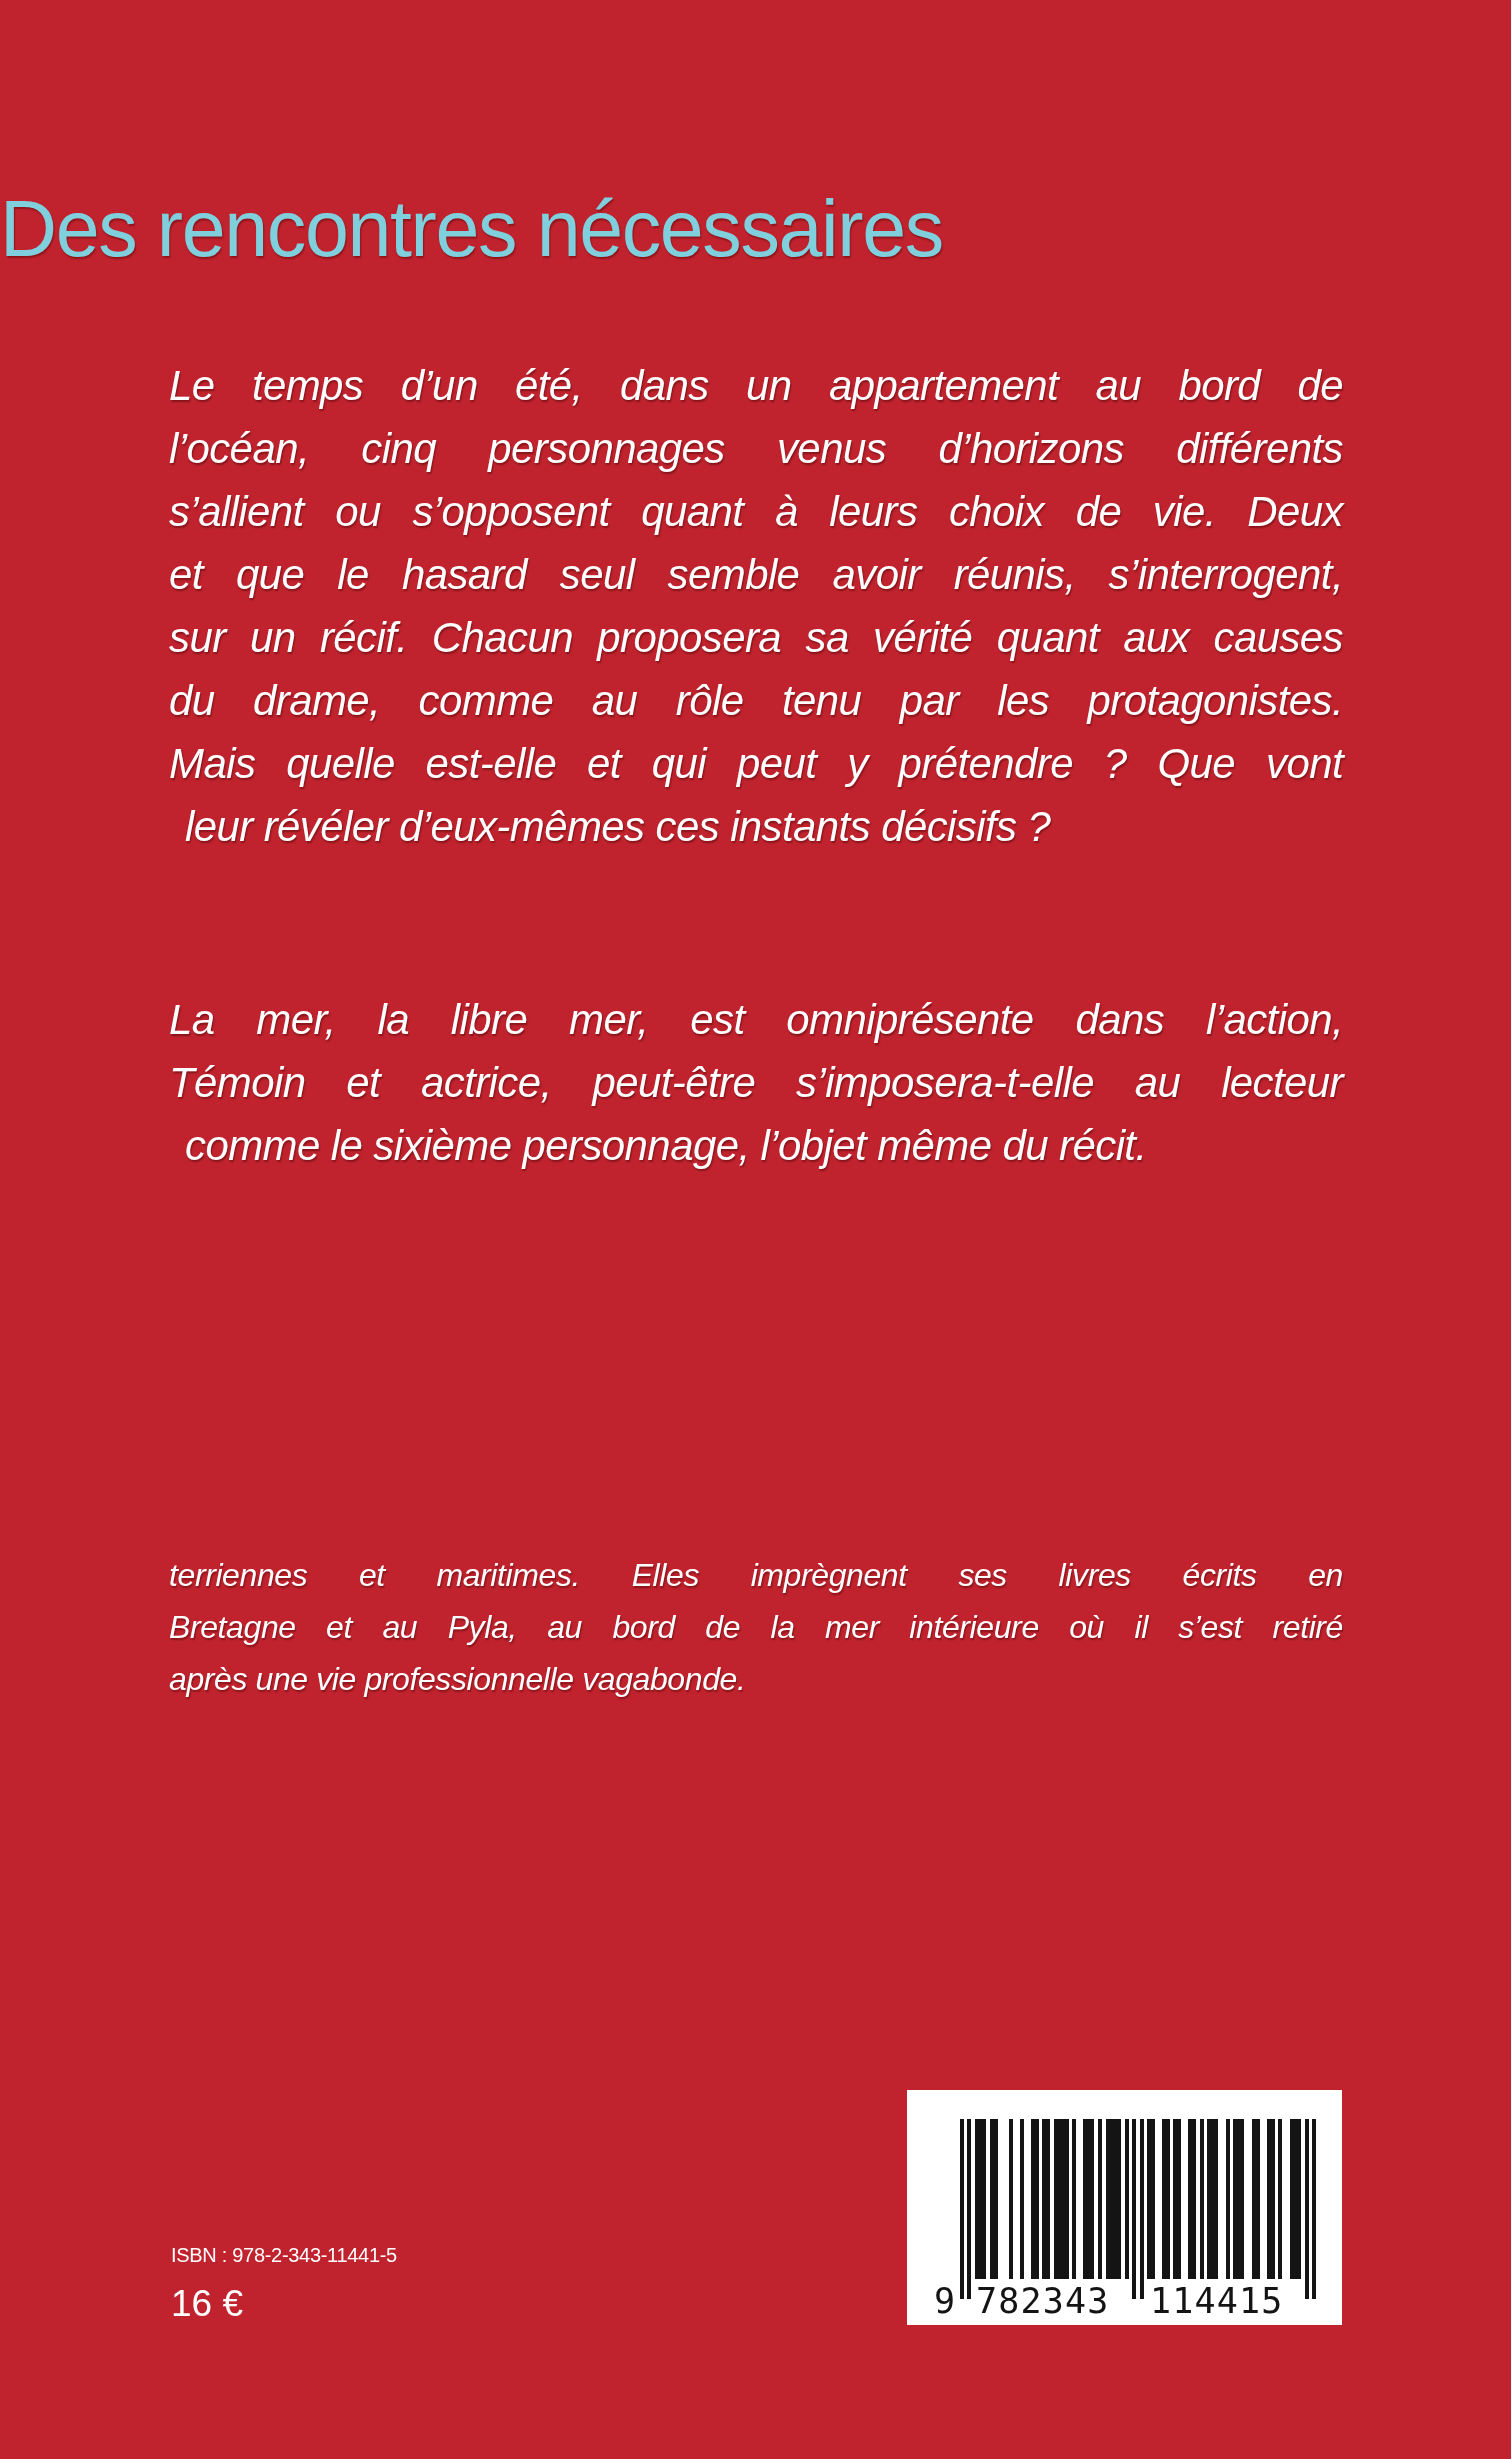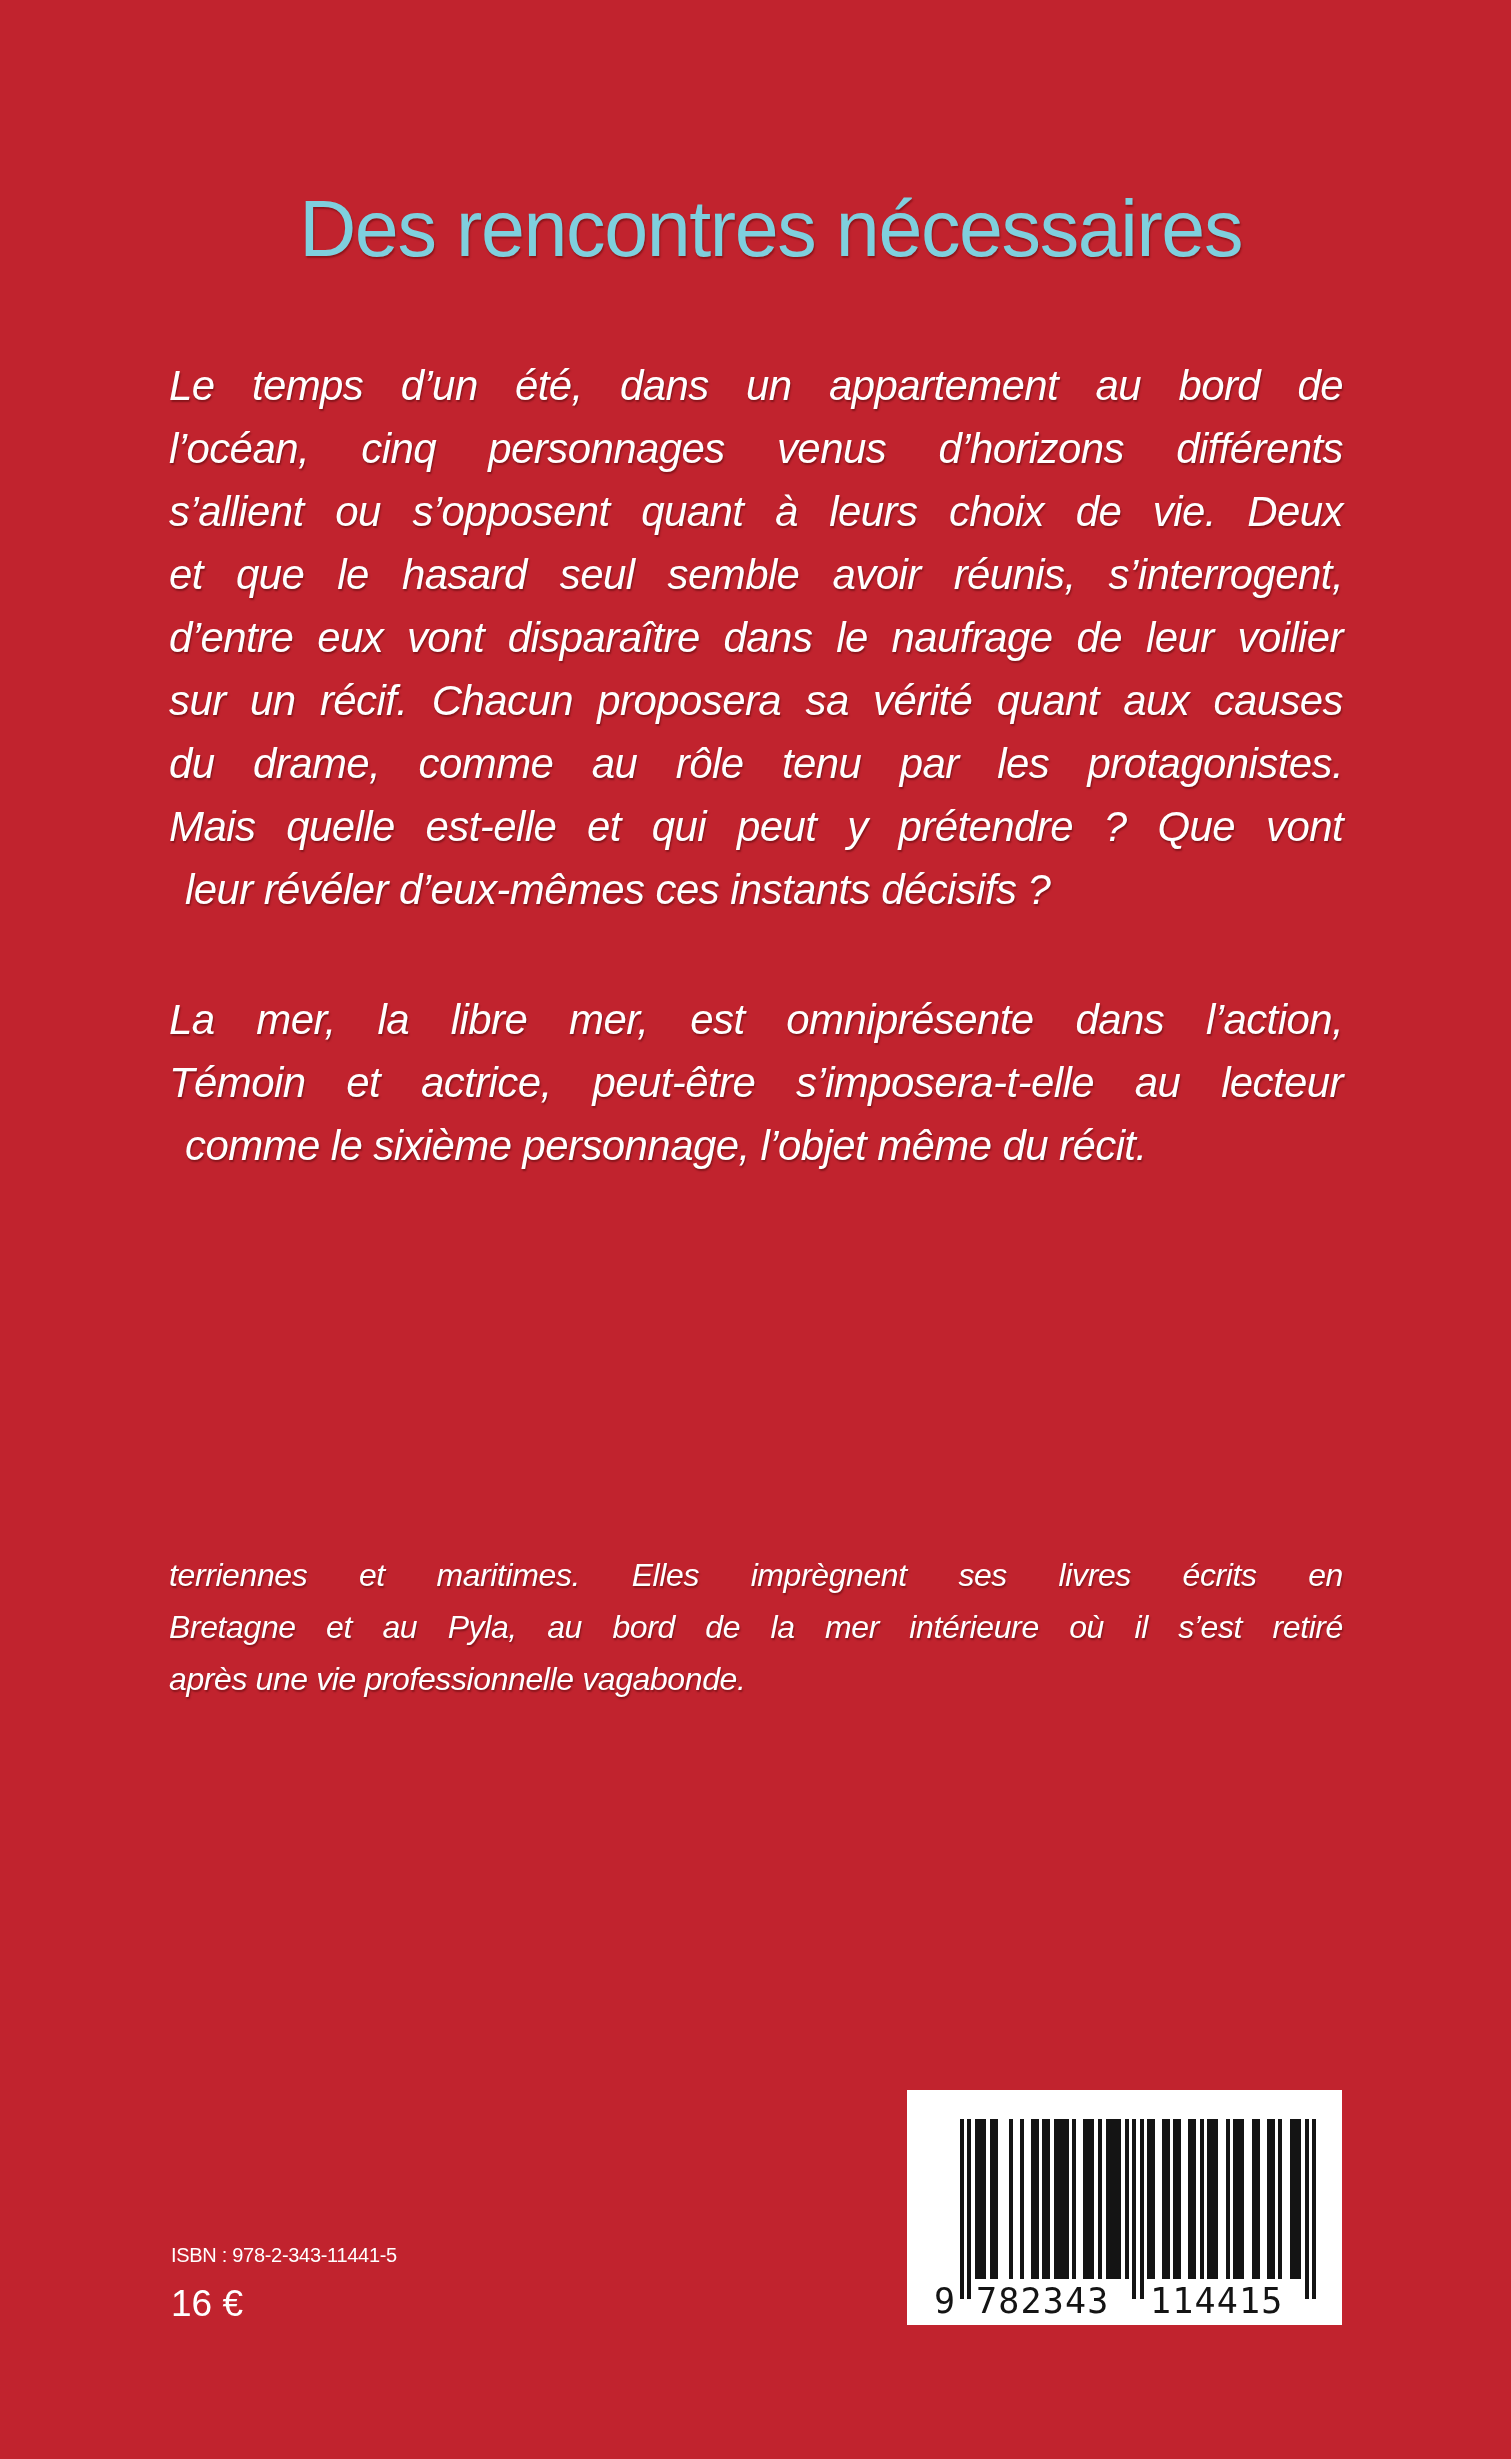--- a/index.html
+++ b/index.html
@@ -6,21 +6,21 @@
     body {
       width: 1511px; height: 2459px;
       background: #C1232E;
       position: relative; overflow: hidden;
       font-family: "Liberation Sans", sans-serif;
       color: #FFFFFF;
     }
     .page { position: absolute; inset: 0; background: #C1232E; }
     .title {
       position: absolute; left: 0; width: 1242px; top: 183px;
-      text-align: right; font-size: 79px; line-height: 92px;
+      text-align: left; font-size: 79px; line-height: 92px;
       letter-spacing: -1.4px; color: #7FCFDD;
       text-shadow: 1px 1.9px 1.9px rgba(80,0,0,0.45);
       white-space: nowrap;
     }
     .para {
       position: absolute; left: 169px; width: 1174px;
       text-shadow: 1px 1.9px 1.9px rgba(60,0,0,0.45);
       font-style: italic;
     }
     .body-line {
@@ -67,21 +67,20 @@
 
 <div class="page">
 
   <div class="title">Des rencontres nécessaires</div>
 
   <div class="para para1" style="top:354px;">
     <span class="body-line">Le temps d’un été, dans un appartement au bord de</span>
     <span class="body-line">l’océan, cinq personnages venus d’horizons différents</span>
     <span class="body-line">s’allient ou s’opposent quant à leurs choix de vie. Deux</span>
     <span class="body-line">et que le hasard seul semble avoir réunis, s’interrogent,</span>
-    <span class="body-line">d’entre eux vont disparaître dans le naufrage de leur voilier</span>
     <span class="body-line">sur un récif. Chacun proposera sa vérité quant aux causes</span>
     <span class="body-line">du drame, comme au rôle tenu par les protagonistes.</span>
     <span class="body-line">Mais quelle est-elle et qui peut y prétendre ? Que vont</span>
     <span class="body-line last">leur révéler d’eux-mêmes ces instants décisifs ?</span>
   </div>
 
   <div class="para para2" style="top:988px;">
     <span class="body-line">La mer, la libre mer, est omniprésente dans l’action,</span>
     <span class="body-line">Témoin et actrice, peut-être s’imposera-t-elle au lecteur</span>
     <span class="body-line last">comme le sixième personnage, l’objet même du récit.</span>

